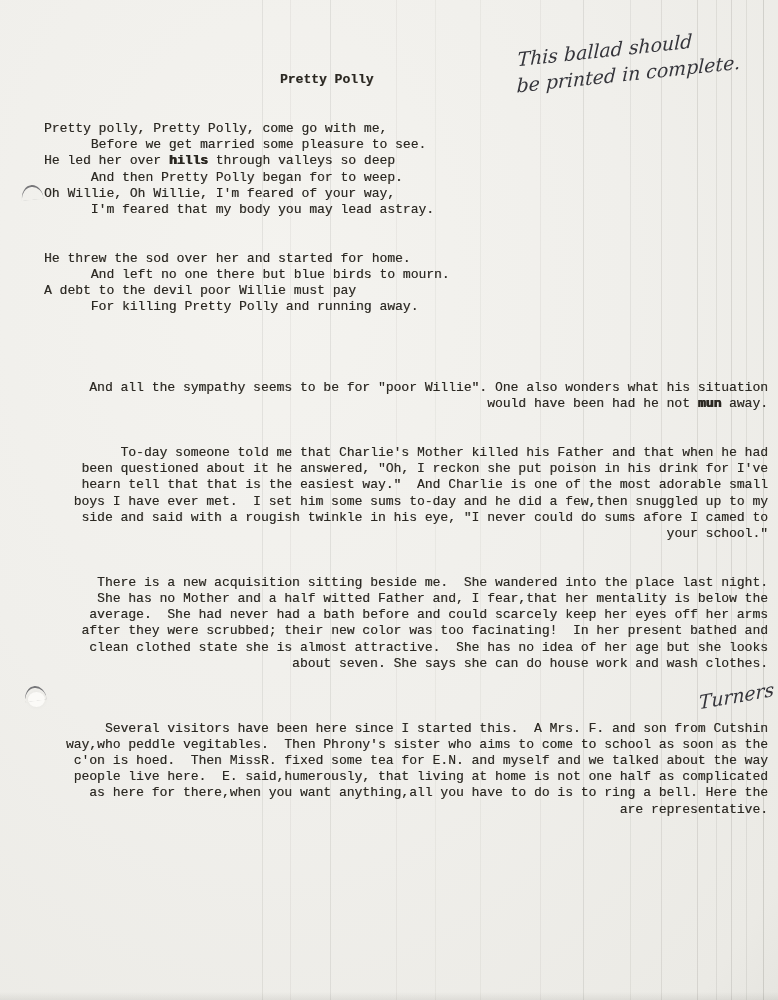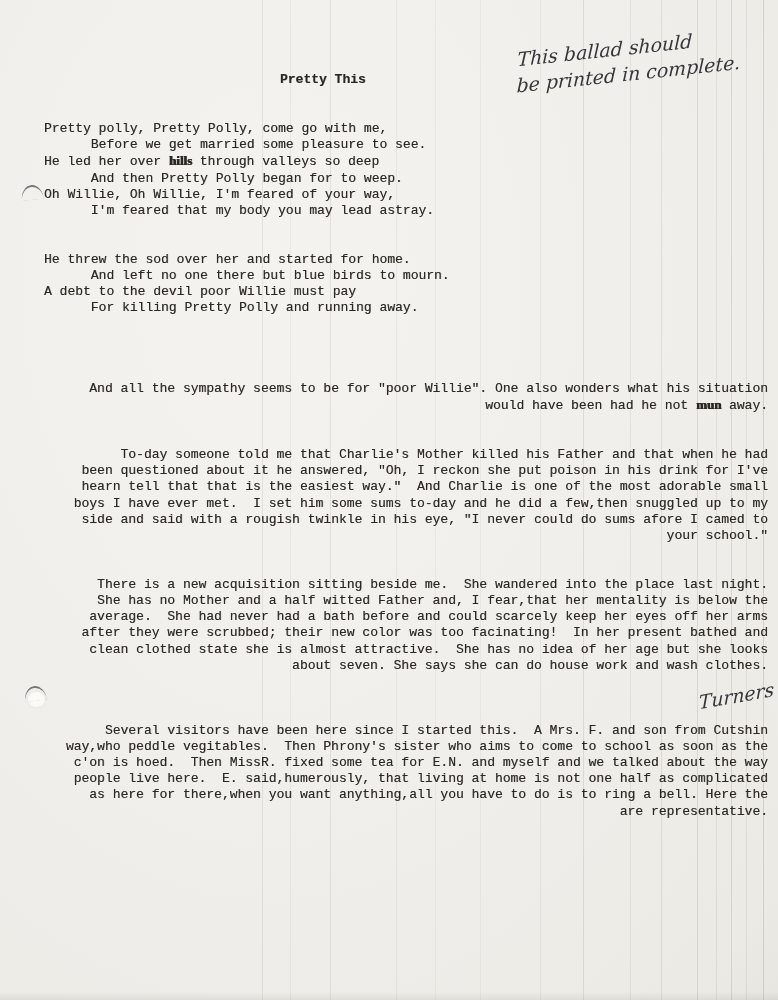--- a/index.html
+++ b/index.html
@@ -32,21 +32,20 @@
     padding-left: 236px;
     font-weight: bold;
   }
   .stanza { margin-top: 0; }
   .stanza:first-of-type { margin-top: 0; }
   .para { margin-top: 0; text-align: right; }
   .para.gap-before { margin-top: 16.2px; }
   .typed b {
     font-weight: bold;
     text-shadow: 0.8px 0 0 currentColor, 0.4px 0.2px 0.3px rgba(43,40,34,0.5);
-    font-family: Liberation Serif, serif;
   }
   .handwriting {
     position: absolute;
     font-family: "DejaVu Serif", serif;
     font-style: italic;
     color: #35353b;
   }
   .top-note {
     left: 518px; top: 46px;
     font-size: 19px;
@@ -105,21 +104,21 @@
 
   <div class="hole-spot"></div>
   <div class="arc-mark arc-1"></div>
   <div class="arc-mark arc-2"></div>
 
   <div class="handwriting top-note">This ballad should
 be printed in complete.</div>
   <div class="handwriting margin-name">Turners</div>
 
   <div class="typed">
-    <div class="poem-title">Pretty This</div>
+    <div class="poem-title">Pretty Polly</div>
     <div class="stanza">Pretty polly, Pretty Polly, come go with me,
       Before we get married some pleasure to see.
 He led her over <b>hills</b> through valleys so deep
       And then Pretty Polly began for to weep.
 Oh Willie, Oh Willie, I'm feared of your way,
       I'm feared that my body you may lead astray.</div>
     <div class="stanza">He threw the sod over her and started for home.
       And left no one there but blue birds to mourn.
 A debt to the devil poor Willie must pay
       For killing Pretty Polly and running away.</div>

